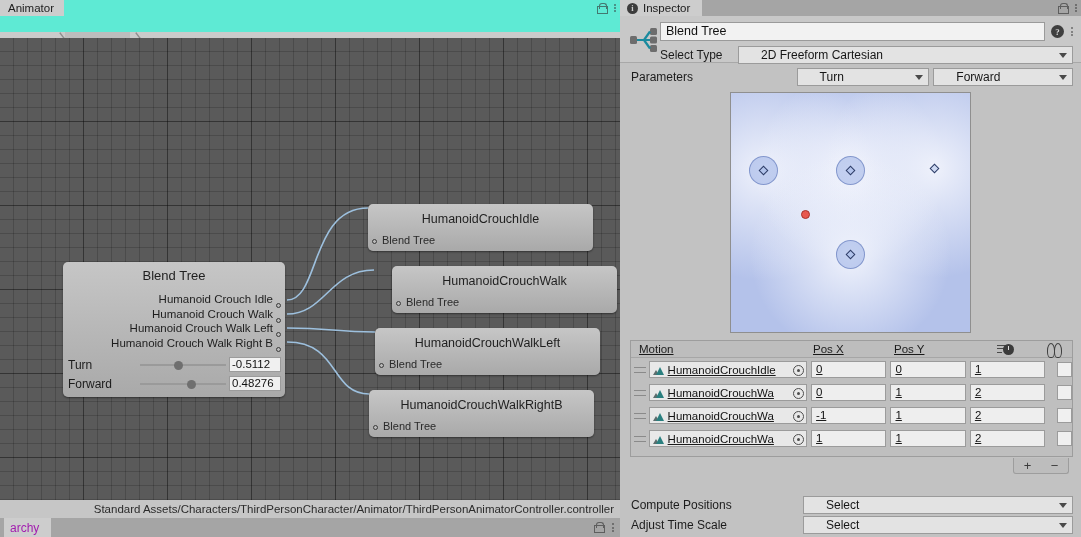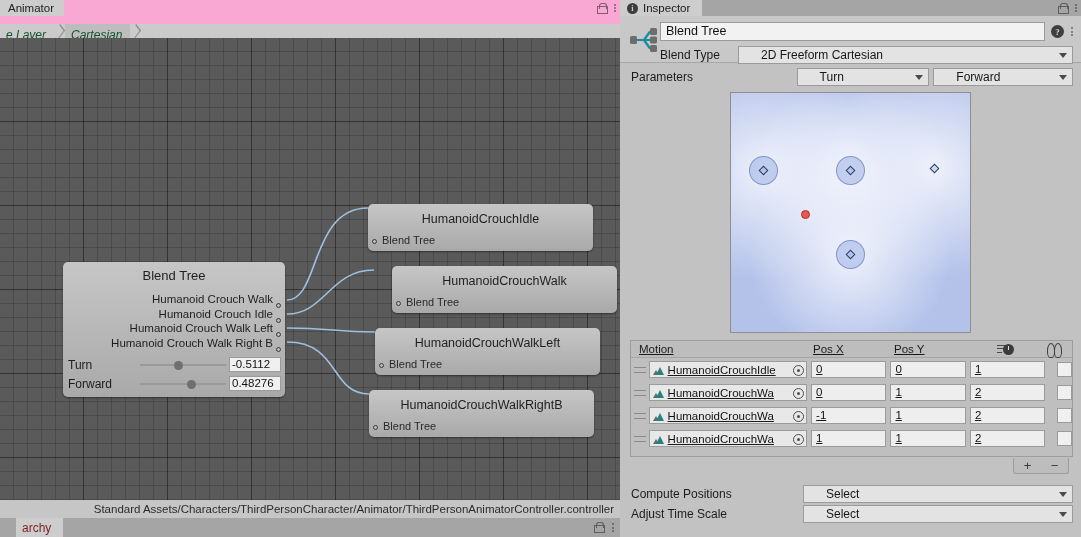--- a/index.html
+++ b/index.html
@@ -9,21 +9,21 @@
     font-size:12px;
     background:#c2c2c2;
     color:#1a1a1a;
     -webkit-font-smoothing:antialiased;
   }
   .app { position:relative; width:1081px; height:537px; }
 
   
   .animator { position:absolute; left:0; top:0; width:620px; height:537px; background:#c2c2c2; }
 
-  .tabbar { position:relative; height:24px; background:#f9a8d4;padding-left:16px; }
+  .tabbar { position:relative; height:32px; background:#5eead4;padding-left:16px; }
   .tab {
     position:absolute; left:0; top:0; height:16px;
     background:#cdcdcd; padding:0 10px 0 8px;
     display:flex; align-items:center; font-size:11.5px; color:#1c1c1c;
   }
   .tab-right-icons { position:absolute; right:4px; top:0; height:16px; display:flex; align-items:center; gap:8px; }
   .lock-ico { width:9px; height:11px; position:relative; opacity:.62; }
   .lock-ico:before { content:""; position:absolute; left:0; bottom:0; width:9px; height:6px; border:1.2px solid #333; }
   .lock-ico:after { content:""; position:absolute; left:2px; top:0; width:6px; height:5px; border:1.2px solid #333; border-bottom:none; border-radius:3px 3px 0 0; }
   .kebab { display:flex; flex-direction:column; gap:1.4px; opacity:.62; }
@@ -106,22 +106,22 @@
   #st2 { left:375px; top:290px; width:225px; }
   #st3 { left:369px; top:352px; width:225px; }
 
   .pathbar {
     position:absolute; left:0; top:500px; width:620px; height:18px;
     background:#c6c6c6; display:flex; align-items:center; justify-content:flex-end;
     padding-right:6px; font-size:11.5px; color:#2b2b2b;
   }
   .bottomtabs { position:absolute; left:0; top:518px; width:620px; height:19px; background:#a5a5a5; }
   .btab {
-    position:absolute; left:16px; top:0; height:19px; background:#cdcdcd;
-    display:flex; align-items:center; padding:0 12px 0 6px; font-size:12px; color:#7f1d1d;
+    position:absolute; left:4px; top:0; height:19px; background:#cdcdcd;
+    display:flex; align-items:center; padding:0 12px 0 6px; font-size:12px; color:#a21caf;
   }
   .btab-icons { position:absolute; right:6px; top:0; height:19px; display:flex; align-items:center; gap:9px; }
 
   
   .inspector { position:absolute; left:620px; top:0; width:461px; height:537px; background:#c2c2c2; }
   .insp-tabbar { position:relative; height:16px; background:#a5a5a5; }
   .insp-tab {
     position:absolute; left:0; top:0; height:16px; background:#cdcdcd;
     display:flex; align-items:center; gap:5px; padding:0 12px 0 7px; font-size:11.5px;
   }
@@ -221,21 +221,21 @@
   }
   .mirror-ico:before { left:0; }
   .mirror-ico:after  { right:0; }
   .tfoot { display:flex; justify-content:flex-end; align-items:center; height:18px; padding-right:4px; }
   .pm {
     width:56px; height:16px; background:#bdbdbd; border:1px solid #9d9d9d; border-top:none;
     border-radius:0 0 3px 3px; display:flex; align-items:center; justify-content:space-around;
     font-size:13px; color:#3b3b3b; line-height:13px;
   }
 
-  .bottom-rows { margin-top:9px; padding-left:11px; padding-right:8px; }
+  .bottom-rows { margin-top:20px; padding-left:11px; padding-right:8px; }
   .brow { display:flex; align-items:center; height:20px; }
   .brow .lbl { width:172px; }
 </style>
 </head>
 <body>
 
 <div class="app">
 
   <div class="animator">
 
@@ -271,22 +271,22 @@
           <path d="M287,262 C320,262 310,170 368,170"></path>
           <path d="M287,276 C325,276 330,232 374,232"></path>
           <path d="M287,290 C330,290 335,294 375,294"></path>
           <path d="M287,304 C340,304 330,356 369,356"></path>
         </g>
       </svg>
 
       <div class="node" id="bt-node">
         <div class="node-title">Blend Tree</div>
         <div class="bt-outs">
+          <div class="bt-out">Humanoid Crouch Idle</div>
           <div class="bt-out">Humanoid Crouch Walk</div>
-          <div class="bt-out">Humanoid Crouch Idle</div>
           <div class="bt-out">Humanoid Crouch Walk Left</div>
           <div class="bt-out">Humanoid Crouch Walk Right B</div>
           <div class="port" style="top:41px"></div>
           <div class="port" style="top:55.5px"></div>
           <div class="port" style="top:70px"></div>
           <div class="port" style="top:84.5px"></div>
         </div>
         <div class="bt-params">
           <div class="bt-param">
             <div class="pname">Turn</div>
@@ -381,21 +381,21 @@
           <div class="name-field">Blend Tree</div>
           <span class="help-ico">?</span>
           <span class="kebab" style="margin-left:7px">
               <i></i>
               <i></i>
               <i></i>
             </span>
         </div>
 
         <div class="row2">
-          <div class="lbl" style="width:78px">Blend Type</div>
+          <div class="lbl" style="width:78px">Select Type</div>
           <div class="dropdown" style="flex:1">
             <span>2D Freeform Cartesian</span>
             <span class="arrow"></span>
           </div>
         </div>
       </div>
 
       <div class="sep-line"></div>
 
       <div class="params-row">

